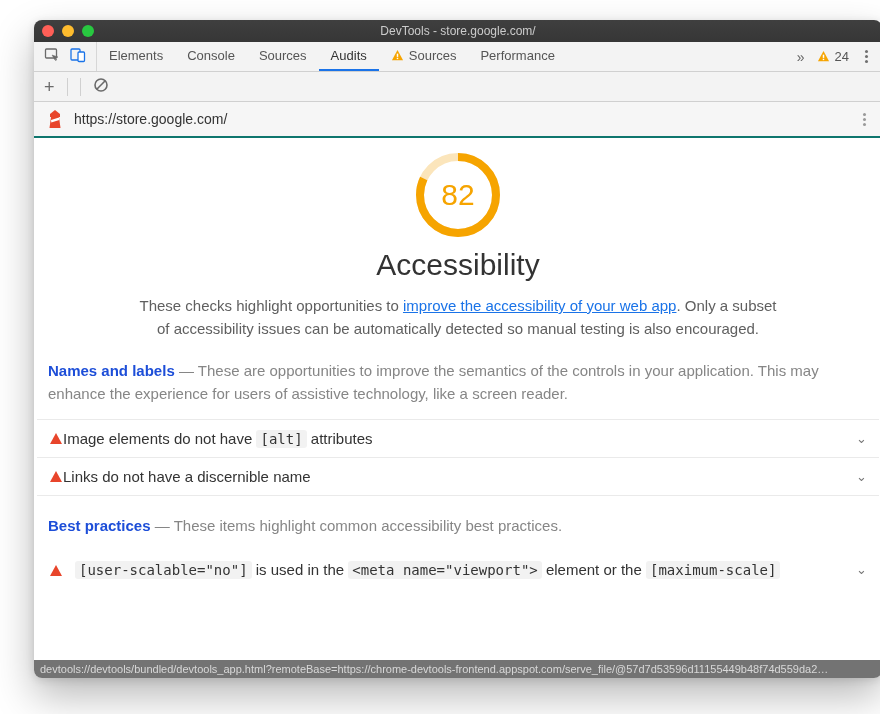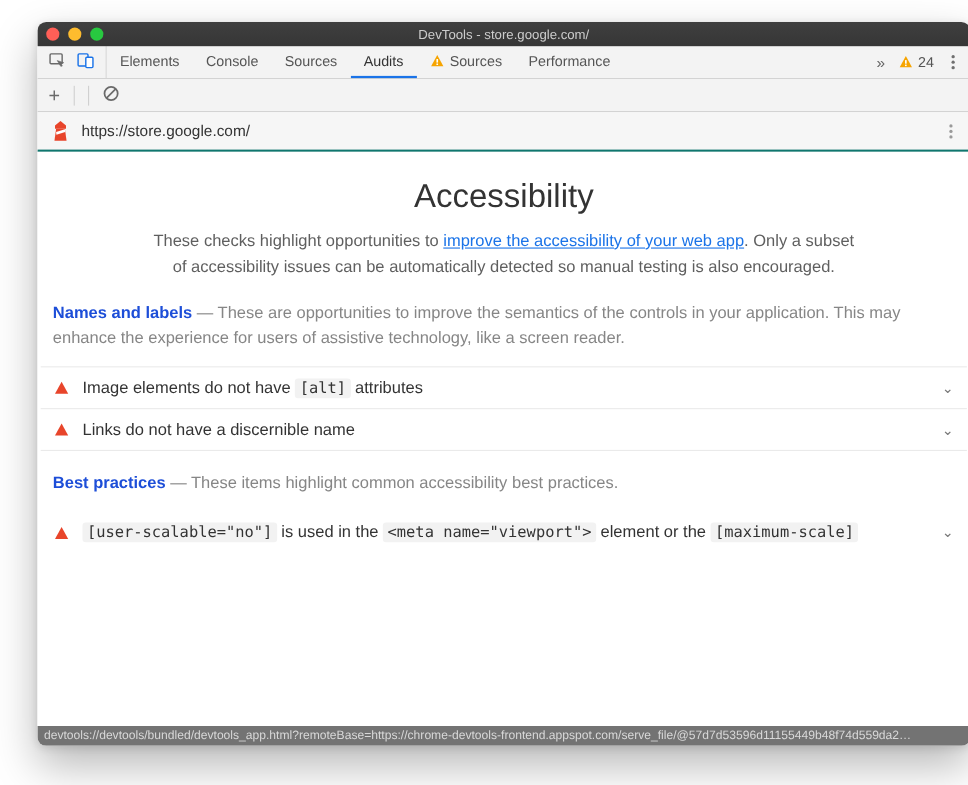--- a/index.html
+++ b/index.html
@@ -153,21 +153,20 @@
     .audits-list {
       border-top: 1px solid #eaeaea;
       margin: 8px 3px 0 3px;
     }
     .audit-item {
       border-bottom: 1px solid #eaeaea;
       display:flex; align-items:center;
       padding: 10px 12px;
       font-size: 15px;
       color:#333;
-      gap:12px;
     }
     .audit-item .tri { flex-shrink:0; }
     .audit-item .label { flex:1; }
     .audit-item code {
       font-family: ui-monospace, Menlo, Consolas, monospace;
       background: #f2f2f2;
       padding: 1px 4px;
       border-radius: 3px;
       font-size: 14px;
     }
@@ -300,20 +299,27 @@
     <div class="url-text">https://store.google.com/</div>
     <span class="url-kebab">
         <span></span>
         <span></span>
         <span></span>
       </span>
   </div>
 
   <div class="content">
     <div class="score-wrap">
+      <div class="gauge">
+        <svg width="86" height="86" viewBox="0 0 86 86">
+          <circle cx="43" cy="43" r="38" fill="none" stroke="#fbe5bb" stroke-width="8"></circle>
+          <circle cx="43" cy="43" r="38" fill="none" stroke="#f6a400" stroke-width="8" stroke-dasharray="238.76" stroke-dashoffset="42.98" stroke-linecap="butt"></circle>
+        </svg>
+        <div class="gauge-num">82</div>
+      </div>
       <div class="cat-title">Accessibility</div>
       <div class="cat-desc">
         <span>These checks highlight opportunities to </span><a href="#">improve the accessibility of your web app</a><span>. Only a subset of accessibility issues can be automatically detected so manual testing is also encouraged.</span>
       </div>
     </div>
 
     <div class="section-head">
       <b>Names and labels</b><span> — These are opportunities to improve the semantics of the controls in your application. This may enhance the experience for users of assistive technology, like a screen reader.</span>
     </div>
 

